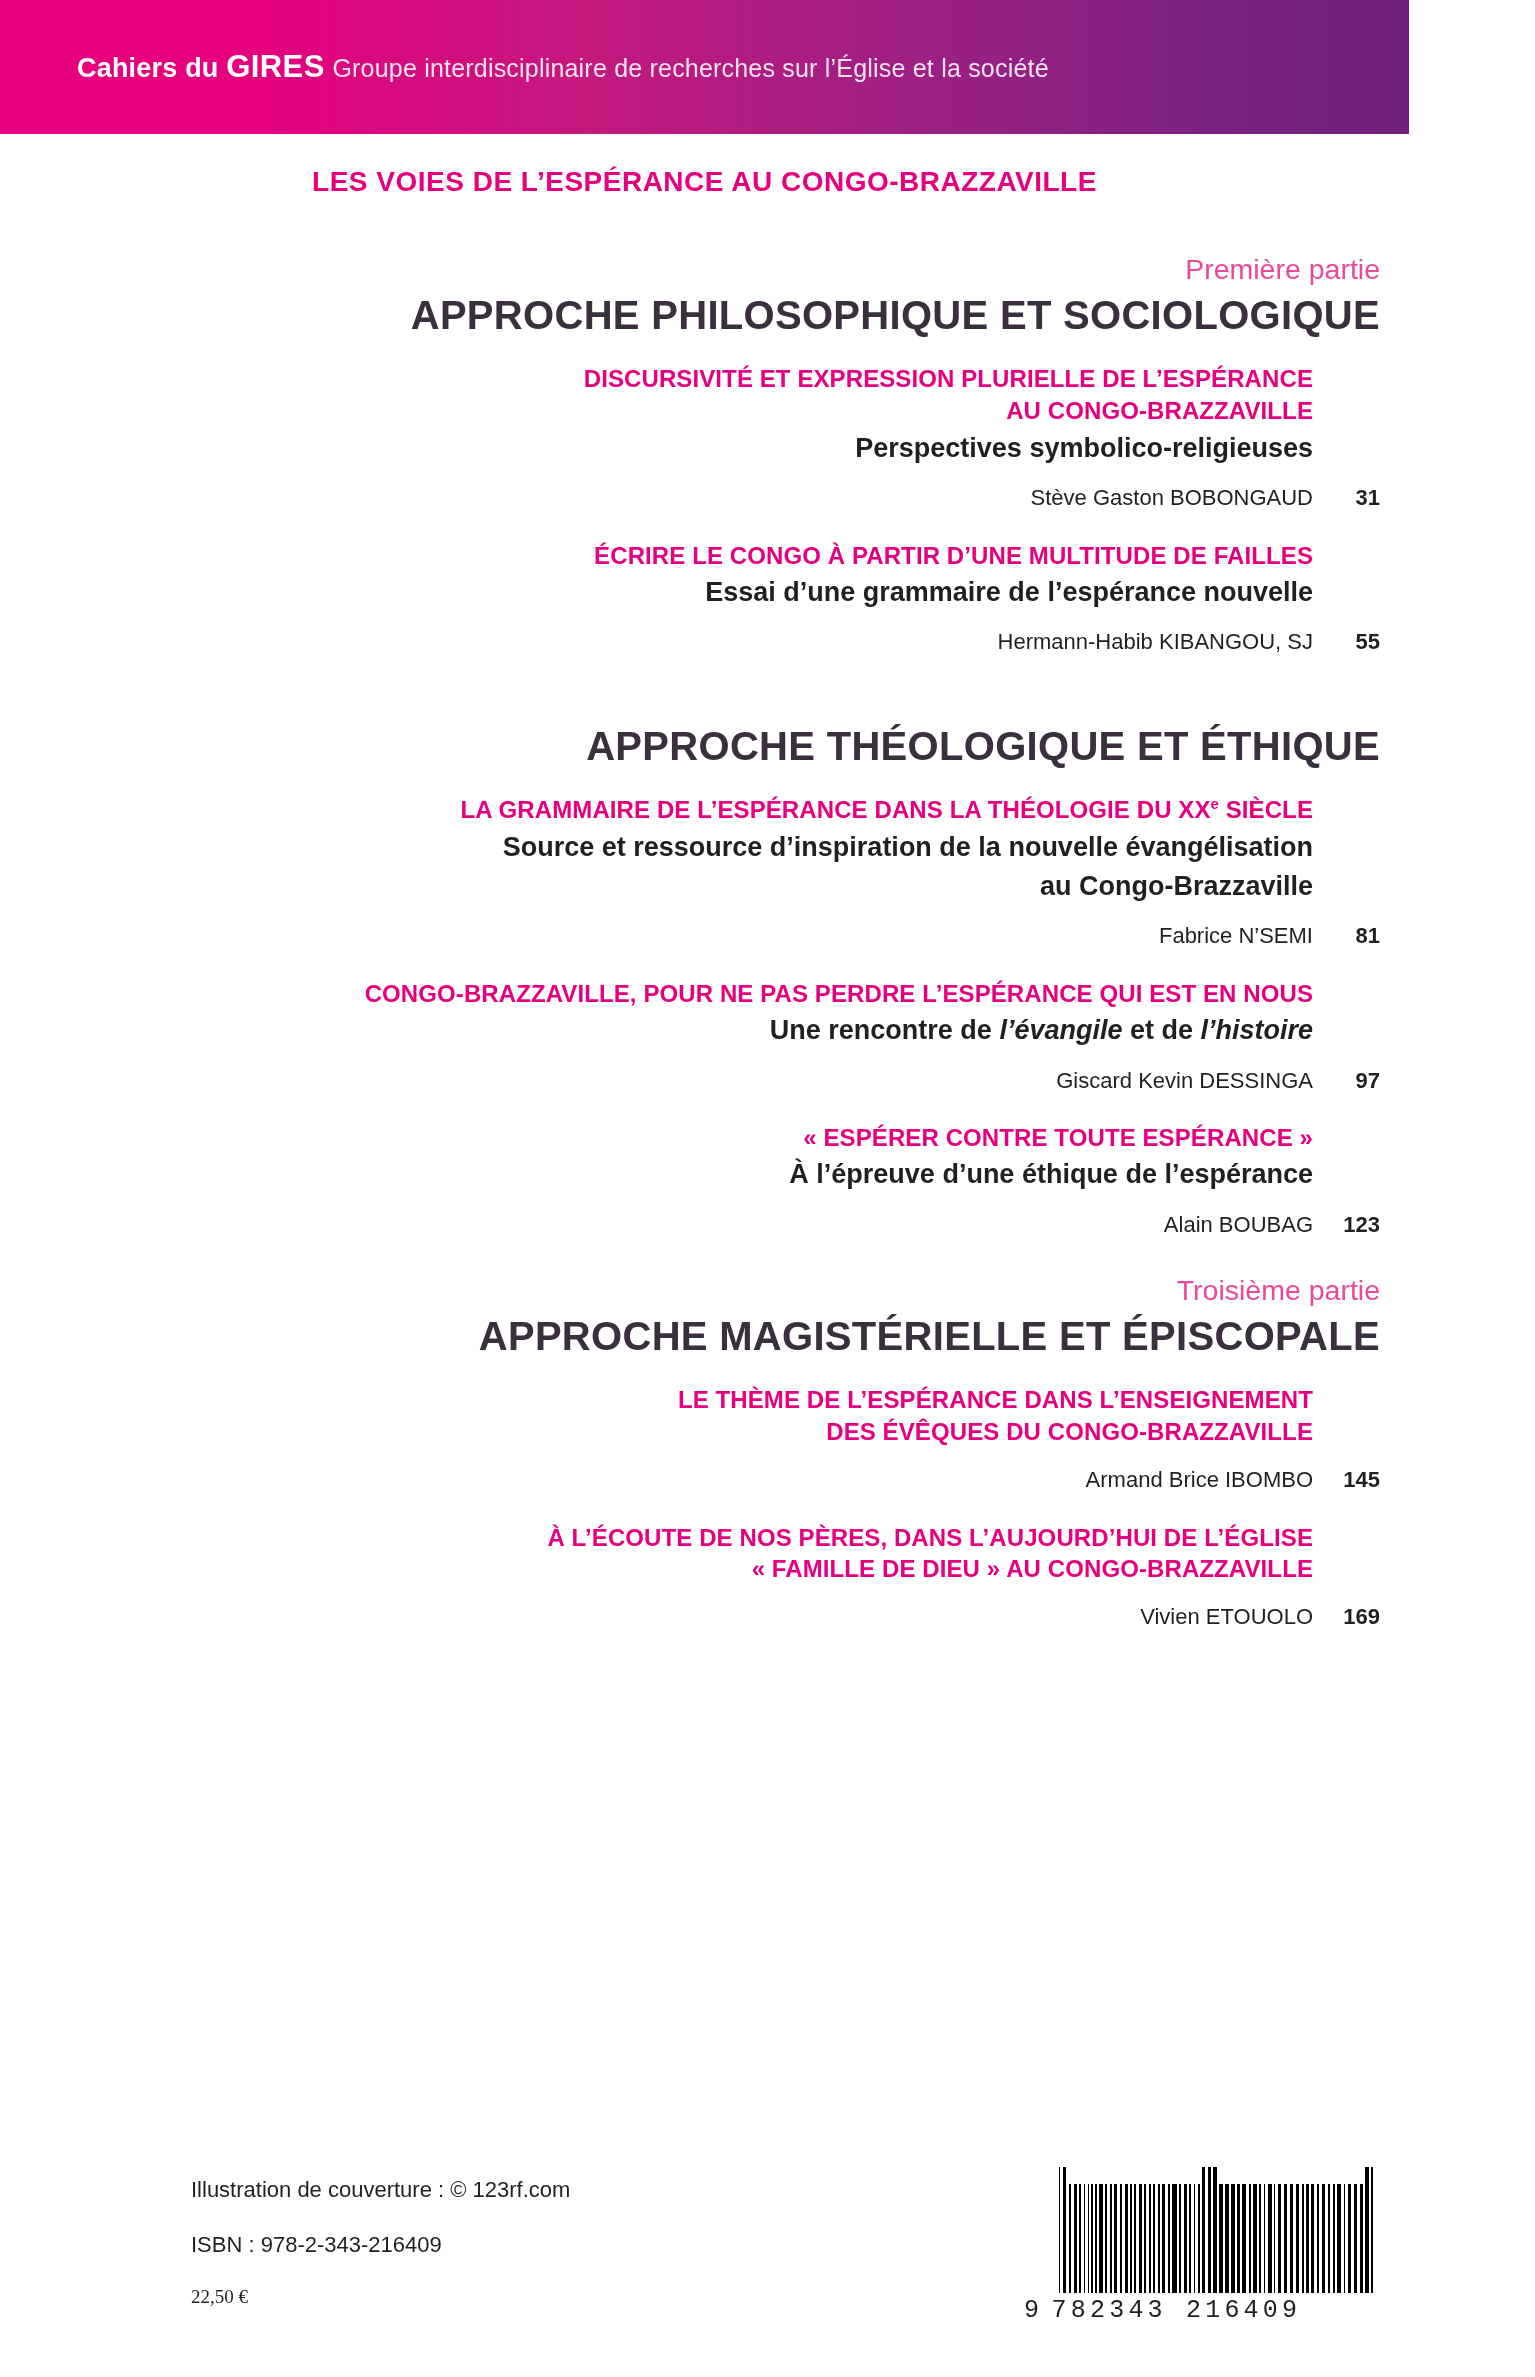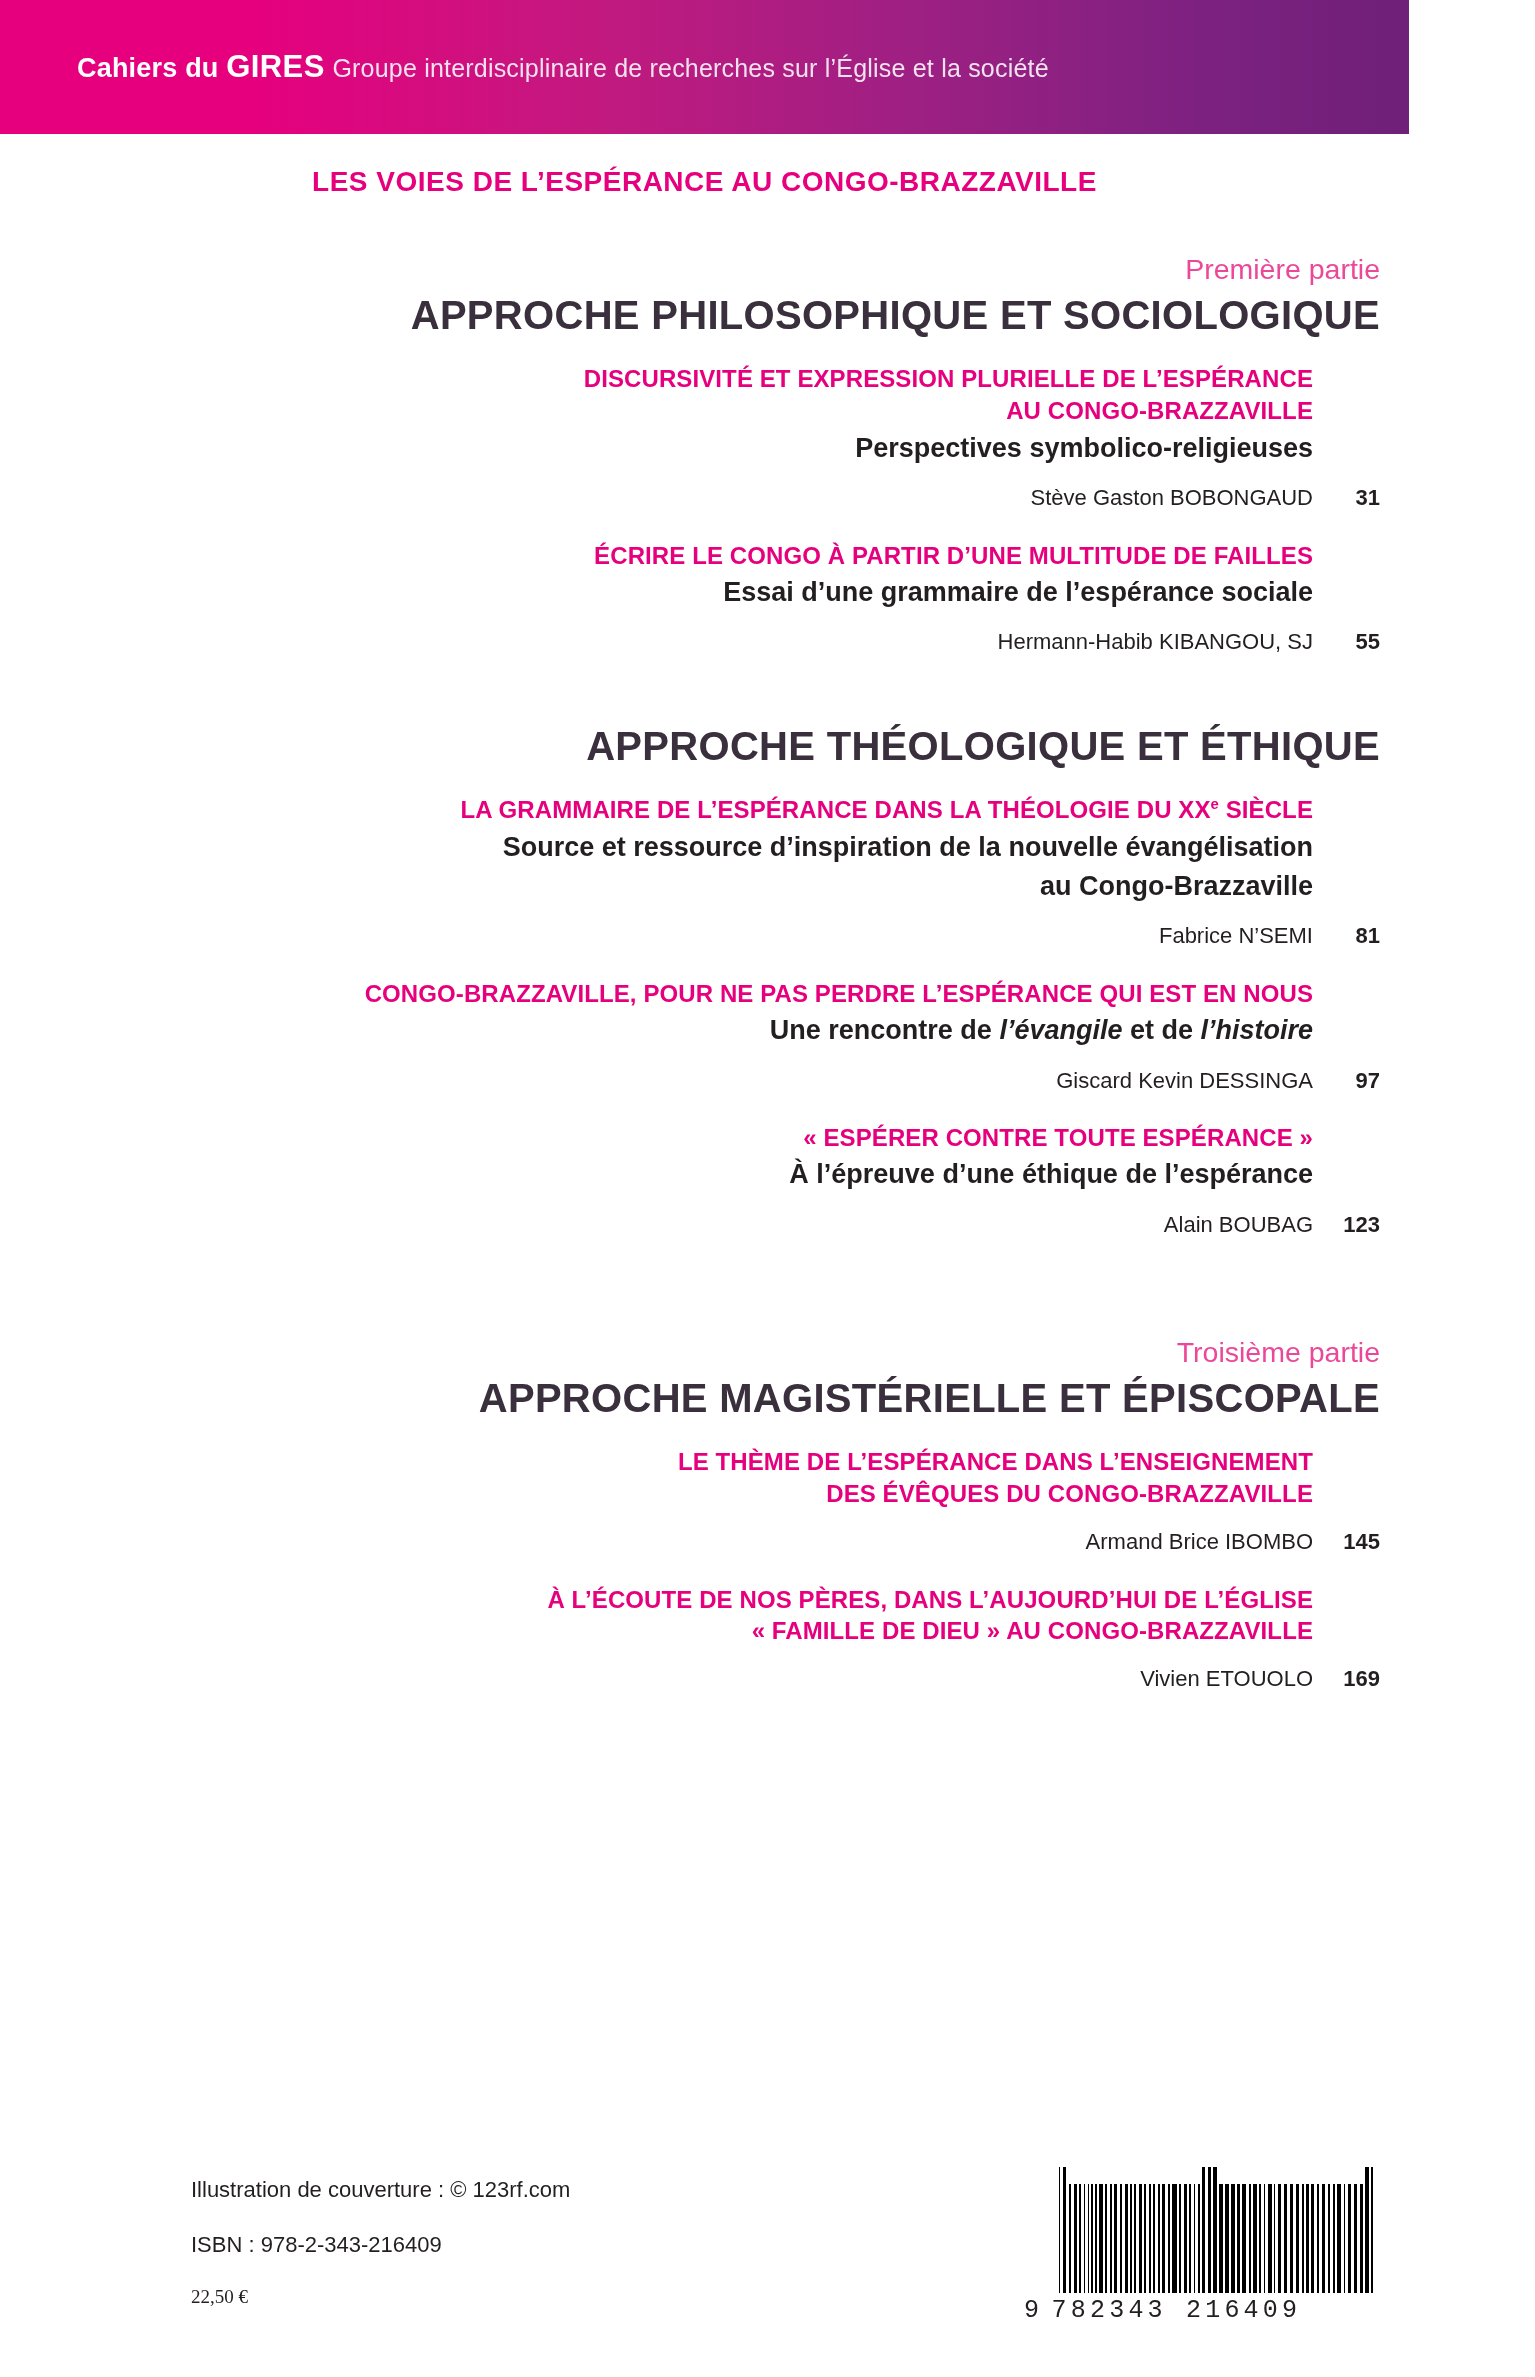--- a/index.html
+++ b/index.html
@@ -137,21 +137,21 @@
     color: #231f20;
   }
 
   .sup {
     font-size: 0.62em;
     vertical-align: super;
   }
 
   
   .part-2 { margin-top: 65px; }
-  .part-3 { margin-top: 97px; text-align: right; }
+  .part-3 { margin-top: 35px; text-align: right; }
 
   
   .footer {
     position: absolute;
     left: 191px;
     bottom: 69px;
     width: 671px;
   }
   .footer-line {
     font-size: 22px;
@@ -218,21 +218,21 @@
     <div class="entry-title">AU CONGO-BRAZZAVILLE</div>
     <div class="entry-sub">Perspectives symbolico-religieuses</div>
     <div class="entry-author-row">
       <div class="entry-author">Stève Gaston BOBONGAUD</div>
       <div class="entry-page">31</div>
     </div>
   </div>
 
   <div class="entry">
     <div class="entry-title">ÉCRIRE LE CONGO À PARTIR D’UNE MULTITUDE DE FAILLES</div>
-    <div class="entry-sub">Essai d’une grammaire de l’espérance sociale</div>
+    <div class="entry-sub">Essai d’une grammaire de l’espérance nouvelle</div>
     <div class="entry-author-row">
       <div class="entry-author">Hermann-Habib KIBANGOU, SJ</div>
       <div class="entry-page">55</div>
     </div>
   </div>
 
   <div class="part-block part-2">
     <div class="part-name">APPROCHE THÉOLOGIQUE ET ÉTHIQUE</div>
   </div>
 

